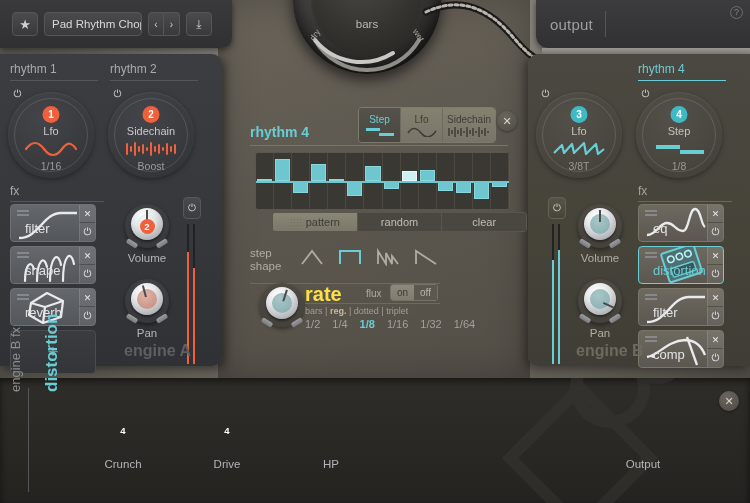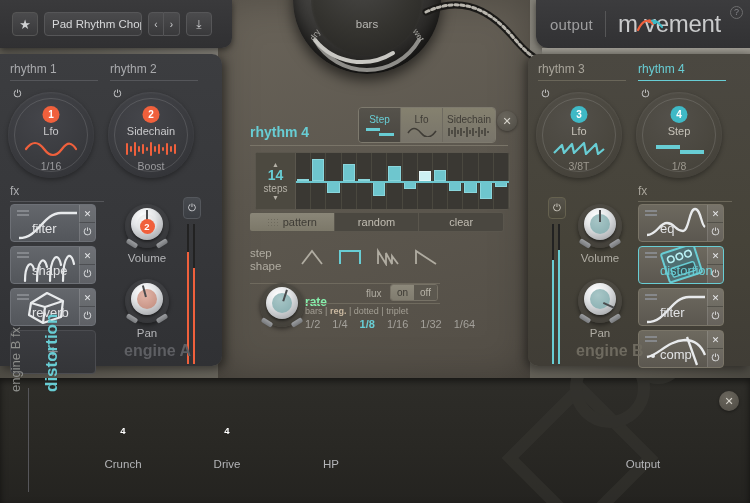--- a/index.html
+++ b/index.html
@@ -167,21 +167,21 @@
   
   .fx-hdr{ position:absolute; font-size:12px; color:#a9aaad; padding-bottom:3px; border-bottom:1px solid #55565a; }
   .panel-b .fx-hdr{ color:#a8a49a; border-bottom-color:#6a6659; }
   .fx-item{
     position:absolute; width:86px;height:38px;
     background:linear-gradient(180deg,#64676c,#53565b);
     border:1px solid #6d7076; border-radius:4px;
     overflow:hidden;
   }
   .panel-b .fx-item{ background:linear-gradient(180deg,#6d695f,#5b5750); border-color:#7a7568; }
-  .fx-name{ position:absolute; left:21px; bottom:5px; font-size:13px; color:#e2e3e5; }
+  .fx-name{ position:absolute; left:14px; bottom:5px; font-size:13px; color:#e2e3e5; }
   .fx-name.accent{ color:#68cdd4; }
   .fx-grip{ position:absolute; left:6px; top:5px; width:12px;height:6px;
     background:linear-gradient(180deg,#8b8e93 0 2px,transparent 2px 4px,#8b8e93 4px 6px); opacity:.85;}
   .fx-x,.fx-p{
     position:absolute; right:0; width:16px;height:18px;
     background:rgba(255,255,255,.07);
     border-left:1px solid rgba(255,255,255,.12);
     display:flex;align-items:center;justify-content:center;
     color:#e7e8ea; font-size:9px;
   }
@@ -279,35 +279,35 @@
   .steps-ctl .up,.steps-ctl .dn{ font-size:7px; color:#b5b1a7; line-height:7px;}
   .steps-num{ font-size:14px;color:#68cdd4;font-weight:bold; line-height:15px;}
   .steps-word{ font-size:10px; color:#b5b1a7; }
   .grid{ position:relative; flex:1; height:100%; display:flex; }
   .cell{ flex:1; position:relative; border-right:1px solid #4a483f; }
   .cell:last-child{border-right:none;}
   .bar{ position:absolute; left:1px; right:1px; background:#6ec6ce; border:1px solid #8ad6dc; }
   .bar.lit{ background:#cdf0f2; border-color:#e6f8f9; }
   .zeroline{ position:absolute; left:0; right:0; top:50%; height:1.5px; background:#6ec6ce; }
 
-  .seqbtns{ position:absolute; left:249px; top:212px; width:255px; height:20px; display:flex;
+  .seqbtns{ position:absolute; left:272px; top:212px; width:255px; height:20px; display:flex;
     border:1px solid #5a564d; border-radius:3px; overflow:hidden;}
   .sbtn{ flex:1; display:flex;align-items:center;justify-content:center;
     font-size:11px; color:#c2bdb2; background:#4a4740; border-right:1px solid #5a564d;}
   .sbtn:last-child{border-right:none;}
   .sbtn.sel{ background:linear-gradient(180deg,#8a8678,#7c7869); color:#3e3b35;}
   .dots{ display:inline-block; width:11px;height:9px; margin-right:5px;
     background-image:radial-gradient(#6f6b5e 40%, transparent 41%);
     background-size:3px 3px; }
 
   .shape-lbl{ position:absolute; left:250px; top:247px; font-size:11.5px; color:#b0aca1; line-height:13px;}
   .shape-row{ position:absolute; left:300px; top:248px; display:flex; gap:14px; }
   .shape-rule{ position:absolute; left:250px; top:283px; width:190px;height:1px; background:#6f6a5e;}
 
-  .rate-lbl{ position:absolute; left:305px; top:295px; font-size:12px; color:#86efac; font-weight:bold;}
+  .rate-lbl{ position:absolute; left:305px; top:283px; font-size:20px; color:#fde047; font-weight:bold;}
   .flux-lbl{ position:absolute; left:366px; top:288px; font-size:10px; color:#b0aca1;}
   .flux-tog{ position:absolute; left:390px; top:284px; display:flex;
     border:1px solid #777266; border-radius:3px; overflow:hidden; }
   .flux-on,.flux-off{ width:23px;height:15px; display:flex;align-items:center;justify-content:center;
     font-size:10px;}
   .flux-on{ background:linear-gradient(180deg,#8d897b,#807c6f); color:#3e3b35;}
   .flux-off{ background:#5c584f; color:#b8b4a8;}
   .rate-rule{ position:absolute; left:305px; top:303px; width:135px;height:1px;background:#6f6a5e;}
   .rate-sub{ position:absolute; left:305px; top:306px; font-size:9px; color:#a39f94;}
   .rate-sub .sel{ color:#c9b8a0; font-weight:bold;}
@@ -360,29 +360,20 @@
     <div class="nav-btns">
       <div class="nav-btn">‹</div>
       <div class="nav-btn">›</div>
     </div>
     <div class="dl-btn">⤓</div>
   </div>
 
   <div class="topbar-right">
     <div class="out-label">output</div>
     <div class="vsep"></div>
-    <div class="brand">
-      <span>m vement</span>
-      <svg class="m-curve" width="26" height="14" viewBox="0 0 26 14">
-        <path d="M1 12 C 6 1, 12 1, 16 6" fill="none" stroke="#f0603c" stroke-width="2.2" stroke-linecap="round"></path>
-        <path d="M12 4 C 16 1, 21 3, 25 9" fill="none" stroke="#3fb9c6" stroke-width="2.2" stroke-linecap="round"></path>
-        <circle cx="12.5" cy="3.2" r="1.9" fill="#f0603c"></circle>
-        <circle cx="17.5" cy="4.4" r="1.9" fill="#3fb9c6"></circle>
-      </svg>
-    </div>
     <div class="help-icon">?</div>
   </div>
   <div class="out-strip"></div>
 
   <div class="panel-a">
 
     <div class="rh-title" style="left:10px; top:8px;">rhythm 1</div>
     <div class="rh-title" style="left:110px; top:8px;">rhythm 2</div>
 
     <div class="pwr" style="left:10px; top:32px;">⏻</div>
@@ -491,21 +482,20 @@
     <div class="fader-track" style="left:187px; top:170px; height:140px;"></div>
     <div class="fader-track" style="left:193px; top:170px; height:140px;"></div>
     <div class="fader-fill" style="left:187px; top:198px; height:112px; background:#f0603c;"></div>
     <div class="fader-fill" style="left:193px; top:214px; height:96px; background:#f0603c;"></div>
 
     <div class="engine-lbl" style="left:124px; top:288px;">engine A</div>
   </div>
 
   <div class="panel-b">
 
-    <div class="rh-title" style="left:10px; top:8px;">rhythm 3</div>
     <div class="rh-title active" style="left:110px; top:8px;">rhythm 4</div>
 
     <div class="pwr" style="left:10px; top:32px;">⏻</div>
     <div class="rcircle" style="left:8px; top:38px;">
       <div class="ring"></div>
       <div class="rbadge" style="background:#3fb9c6">3</div>
       <div class="rname">Lfo</div>
       <div class="rglyph">
         <svg width="54" height="16" viewBox="0 0 54 16">
             <path d="M2 12 L 10 4 L 12 12 L 20 3 L 22 12 L 32 2 L 34 13 L 44 3 L 46 13 L 52 8" fill="none" stroke="#68cdd4" stroke-width="2.2" stroke-linejoin="round"></path>
@@ -642,26 +632,20 @@
             <line x1="35" y1="3" x2="35" y2="7"></line>
           <line x1="38" y1="1" x2="38" y2="9"></line>
             <line x1="41" y1="4" x2="41" y2="6"></line>
         </g>
       </svg>
     </div>
   </div>
   <div class="closebtn" style="left:497px; top:111px;">✕</div>
 
   <div class="seq-box">
-    <div class="steps-ctl">
-      <div class="up">▲</div>
-      <div class="steps-num">14</div>
-      <div class="steps-word">steps</div>
-      <div class="dn">▼</div>
-    </div>
     <div class="grid" id="seq-grid">
 
     <div class="cell">
           <div class="bar" style="bottom: 50%; height: 1%;"></div>
         </div>
         <div class="cell">
           <div class="bar" style="bottom: 50%; height: 39%;"></div>
         </div>
         <div class="cell">
           <div class="bar" style="top: 50%; height: 22%;"></div>

